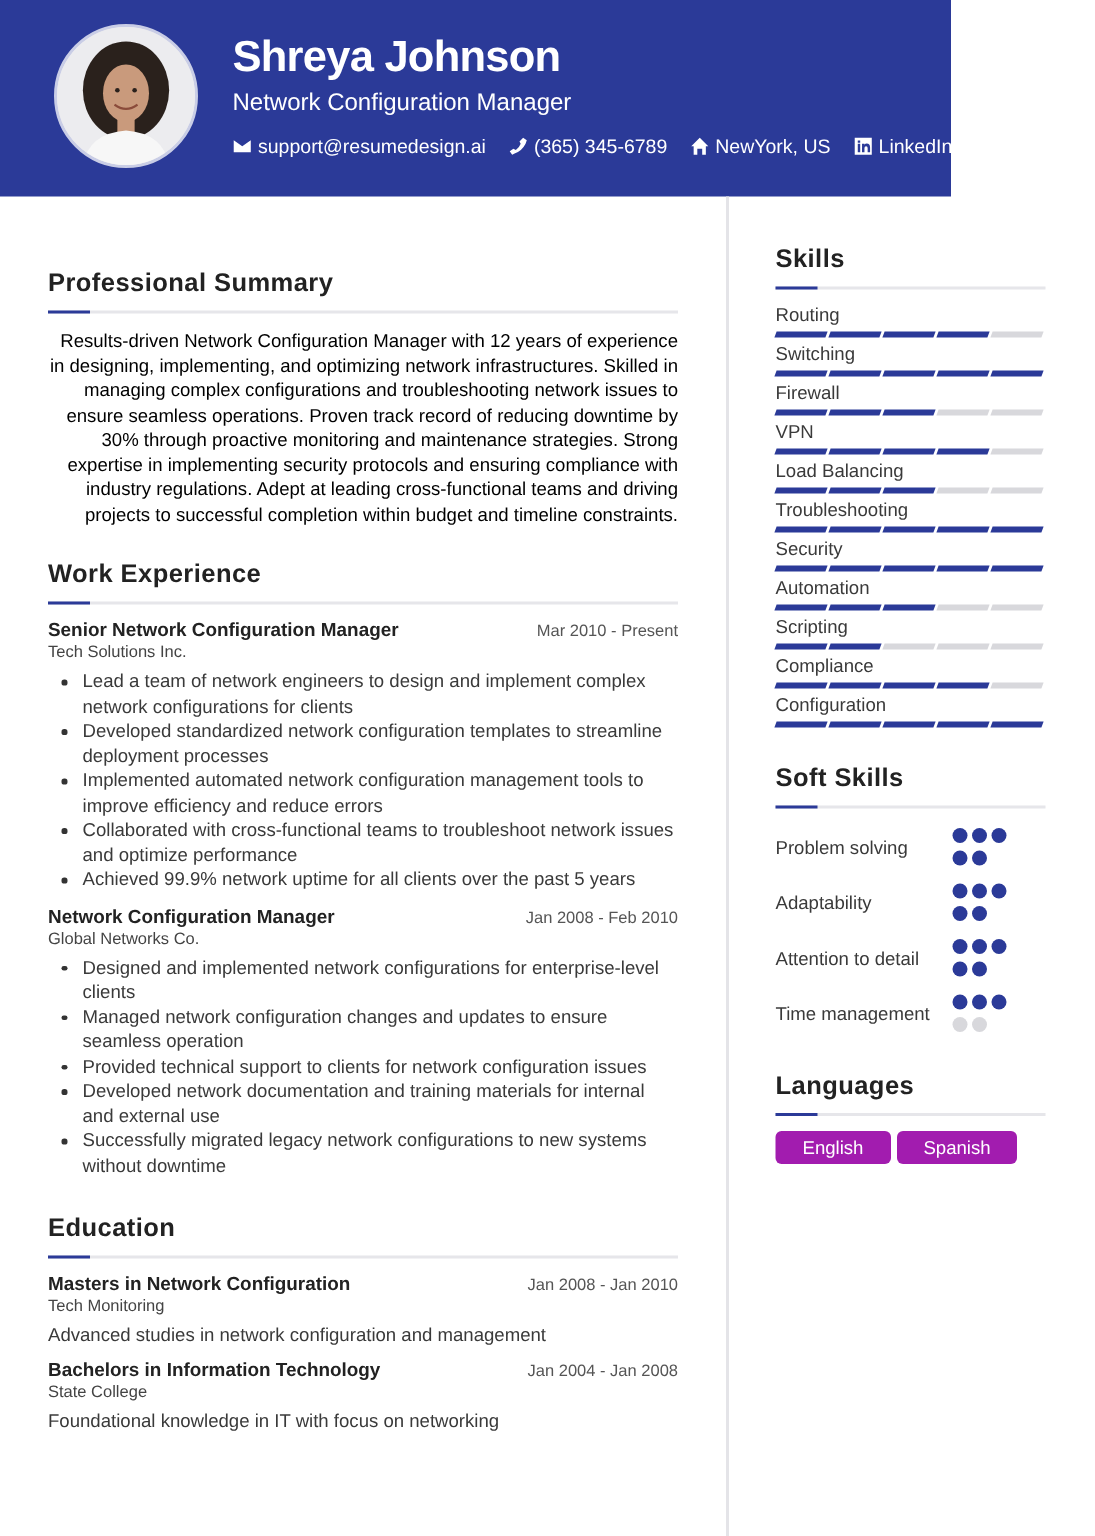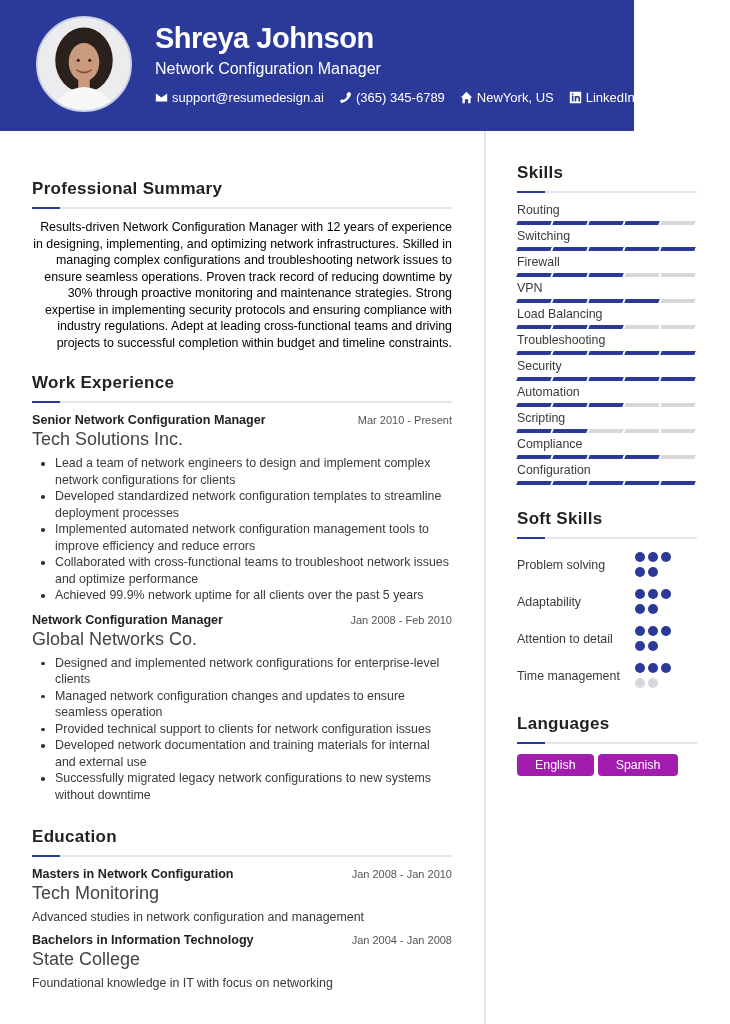--- a/index.html
+++ b/index.html
@@ -23,21 +23,21 @@
 
   .sec-head { font-size: 17px; font-weight: bold; color: #222; letter-spacing: 0.3px; }
   .rule { position: relative; height: 2px; background: #e6e6ea; margin-top: 8px; }
   .rule::before { content: ""; position: absolute; left: 0; top: 0; width: 28px; height: 2px; background: #2b3a98; }
 
   .summary { font-size: 12.4px; line-height: 16.5px; color: #000000; margin-top: 10px; text-align: right; }
 
   .job-top { display: flex; justify-content: space-between; align-items: baseline; }
   .job-title { font-size: 12.6px; font-weight: bold; color: #222; }
   .job-date { font-size: 11px; color: #555; }
-  .job-company { font-size: 18px; color: #444; margin-top: 2px; }
+  .job-company { font-size: 11px; color: #444; margin-top: 2px; }
   ul.bullets { list-style: none; margin-top: 5px; }
   ul.bullets li { position: relative; padding-left: 23px; font-size: 12.4px; line-height: 16.5px; color: #3a3a3a; }
   ul.bullets li::before { content: ""; position: absolute; left: 9px; top: 7px; width: 3.5px; height: 3.5px; border-radius: 50%; background: #333; }
 
   .edu-desc { font-size: 12.4px; color: #3a3a3a; margin-top: 6px; }
 
   .skill-name { font-size: 12.4px; color: #3a3a3a; }
   .bar { display: flex; margin-top: 4px; margin-bottom: 4px; }
   .seg { width: 34px; height: 4px; margin-right: 2px; transform: skewX(-20deg); background: #d8d8dc; }
   .seg.on { background: #2b3a98; }

